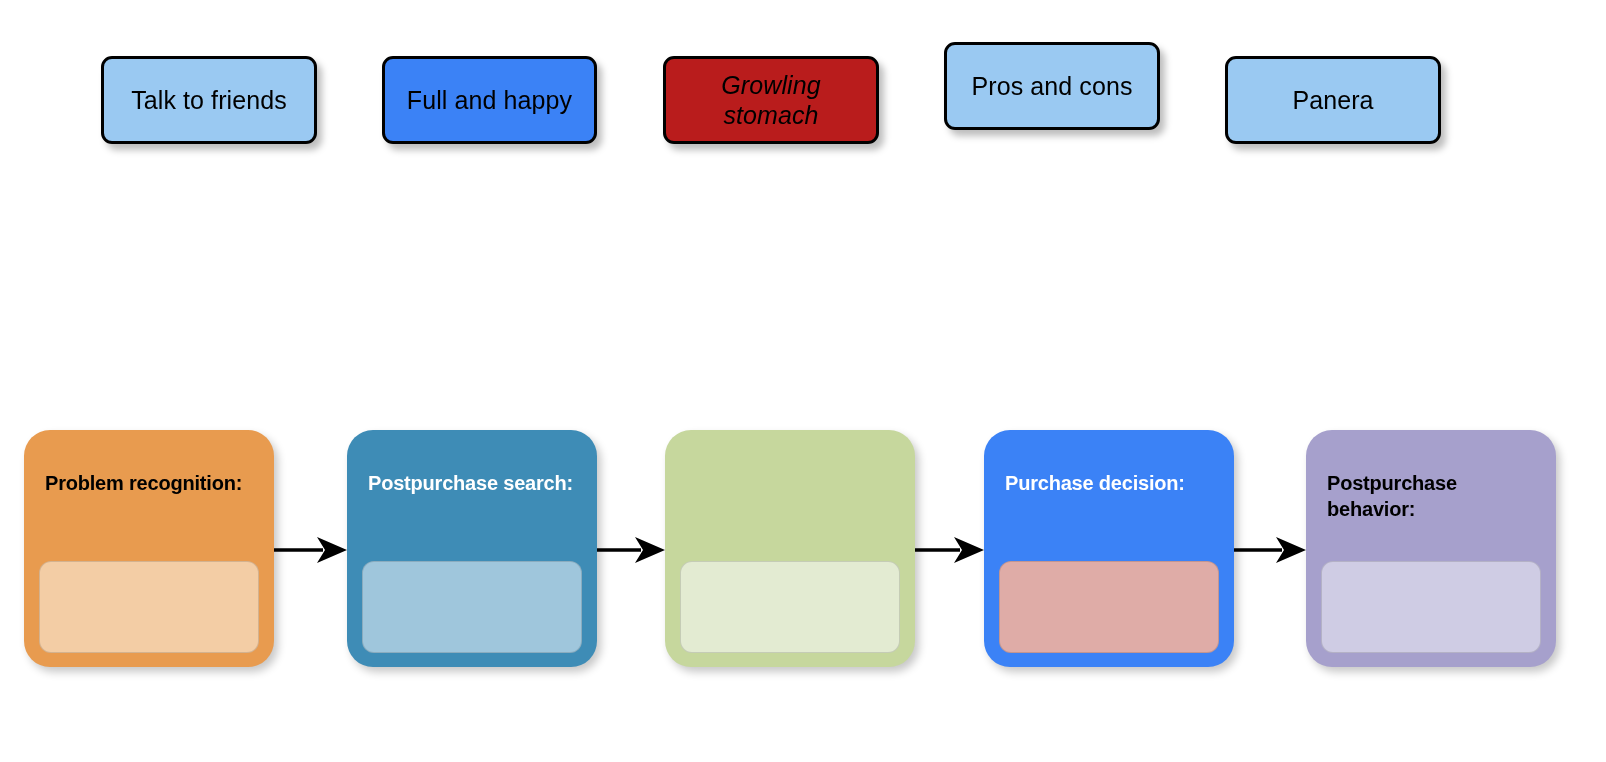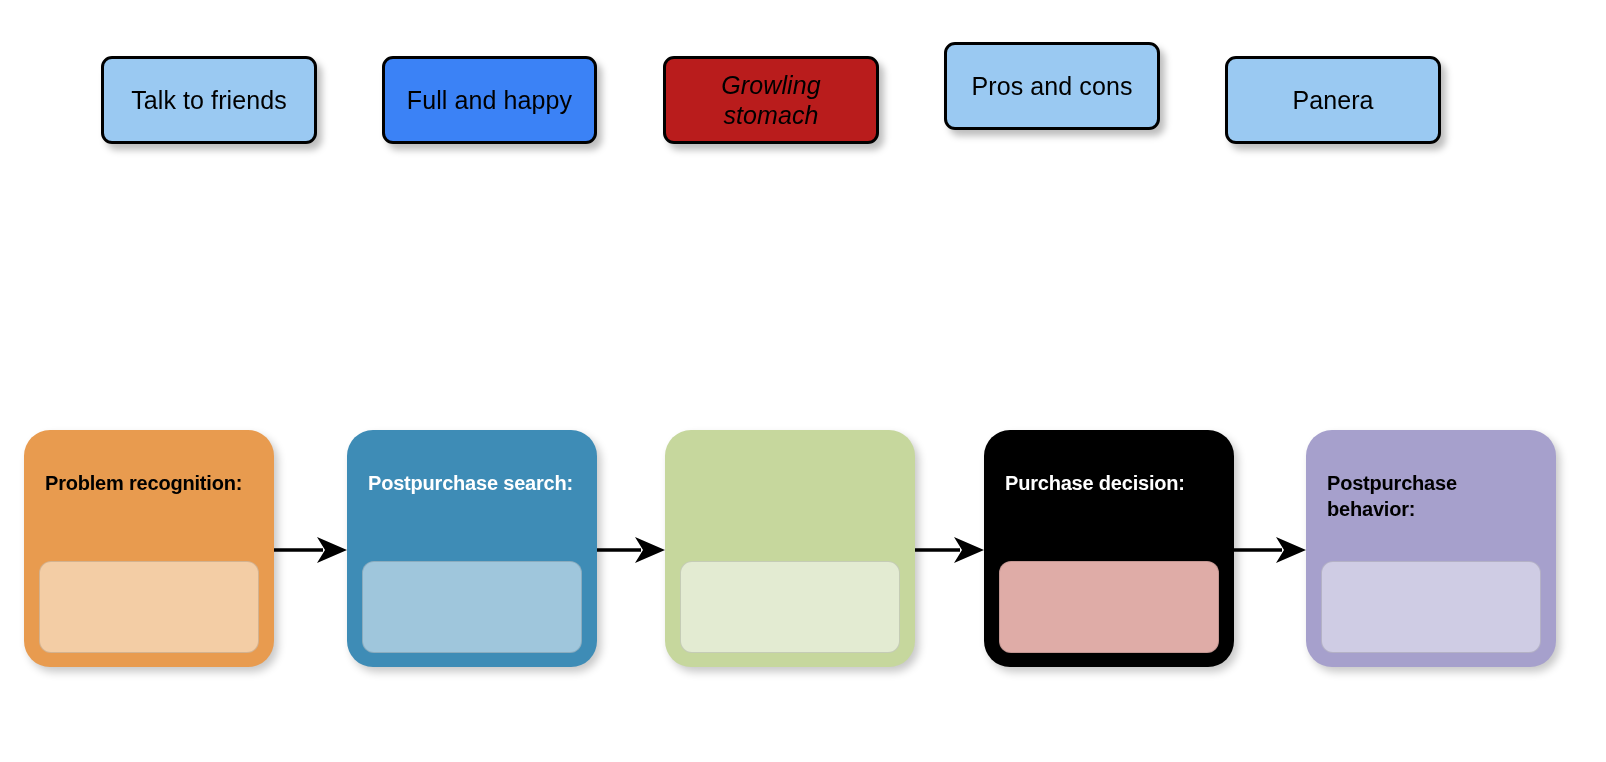--- a/index.html
+++ b/index.html
@@ -157,21 +157,21 @@
         <div class="stage-label" style="color: rgb(0, 0, 0);">Problem recognition:</div>
         <div class="dropzone" style="background: rgb(243, 205, 165);"></div>
       </div>
       <div class="stage" style="left: 347px; background: rgb(62, 140, 182);">
         <div class="stage-label" style="color: rgb(255, 255, 255);">Postpurchase search:</div>
         <div class="dropzone" style="background: rgb(159, 198, 220);"></div>
       </div>
       <div class="stage" style="left: 665px; background: rgb(198, 215, 157);">
         <div class="dropzone" style="background: rgb(227, 235, 210);"></div>
       </div>
-      <div class="stage" style="left: 984px; background: #000000;">
+      <div class="stage" style="left: 984px; background: #3b82f6;">
         <div class="stage-label" style="color: rgb(255, 255, 255);">Purchase decision:</div>
         <div class="dropzone" style="background: rgb(223, 172, 167);"></div>
       </div>
       <div class="stage" style="left: 1306px; background: rgb(166, 160, 204);">
         <div class="stage-label" style="color: rgb(0, 0, 0);">Postpurchase behavior:</div>
         <div class="dropzone" style="background: rgb(207, 204, 228);"></div>
       </div>
     </div>
 
 </div>

